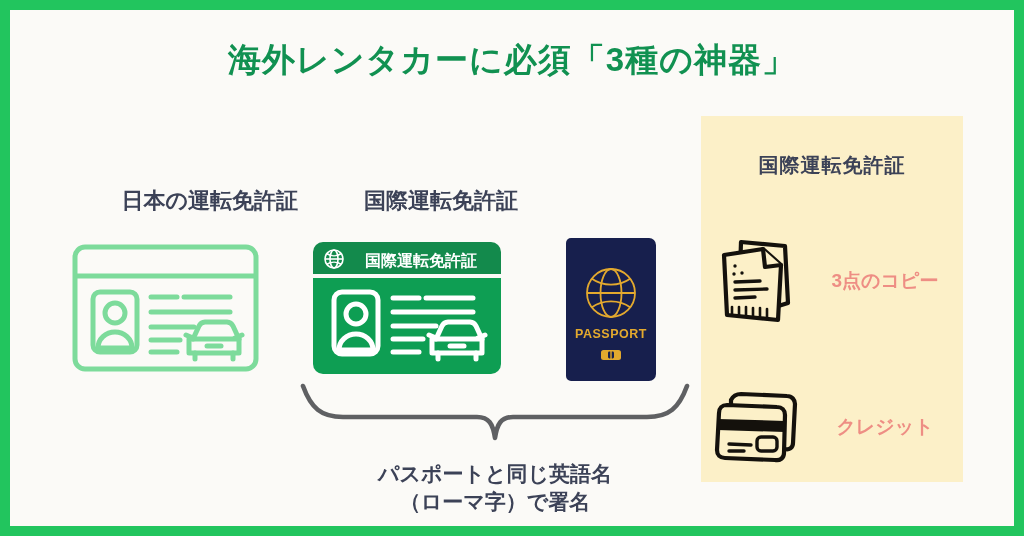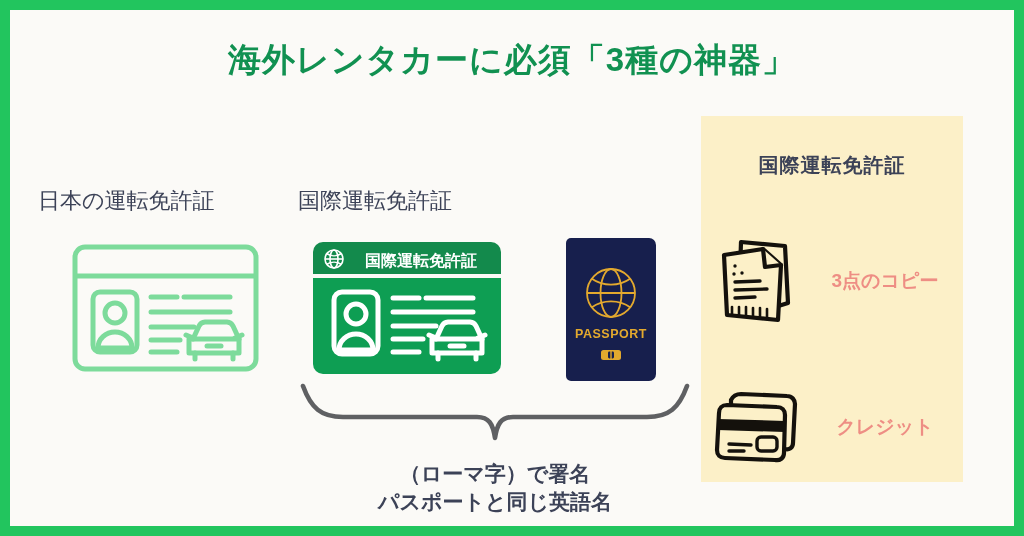--- a/index.html
+++ b/index.html
@@ -38,23 +38,23 @@
     font-weight: bold;
     color: #119151;
     letter-spacing: 1px;
     white-space: nowrap;
   }
 
   
   .item-label {
     position: absolute;
     font-size: 22px;
-    font-weight: normal;
+    font-weight: bold;
     color: #3c4257;
-    text-align: left;
+    text-align: right;
     white-space: nowrap;
   }
   #label-jp     { left: 28px;  top: 176px; width: 260px; }
   #label-idp    { left: 288px; top: 176px; width: 220px; }
   #label-pass   { left: 508px; top: 176px; width: 180px; }
 
   
   #card-jp {
     position: absolute;
     left: 62px;
@@ -246,22 +246,22 @@
       </svg>
     </div>
 
     <div id="brace">
       <svg width="400" height="62" viewBox="0 0 400 62">
         <path d="M8 4 C 16 26, 26 35, 48 35 L 182 35 C 194 35, 198 42, 200 56
                  C 202 42, 206 35, 218 35 L 352 35 C 374 35, 384 26, 392 4" fill="none" stroke="#5f6063" stroke-width="4.6" stroke-linecap="round" stroke-linejoin="round"></path>
       </svg>
     </div>
     <div id="brace-caption">
+      <div>パスポートと同じ英語名</div>
       <div>（ローマ字）で署名</div>
-      <div>パスポートと同じ英語名</div>
     </div>
 
     <div id="panel">
       <div id="panel-title">国際運転免許証</div>
 
       <div id="panel-row-copies" class="panel-row">
         <div class="panel-icon">
           <svg width="84" height="92" viewBox="0 0 84 92">
             <g fill="#fcf0c8" stroke="#14110c" stroke-width="4.2" stroke-linejoin="round" stroke-linecap="round">
               <path d="M26 7 L70 11 L73 68 L60 72 L24 67 Z"></path>

